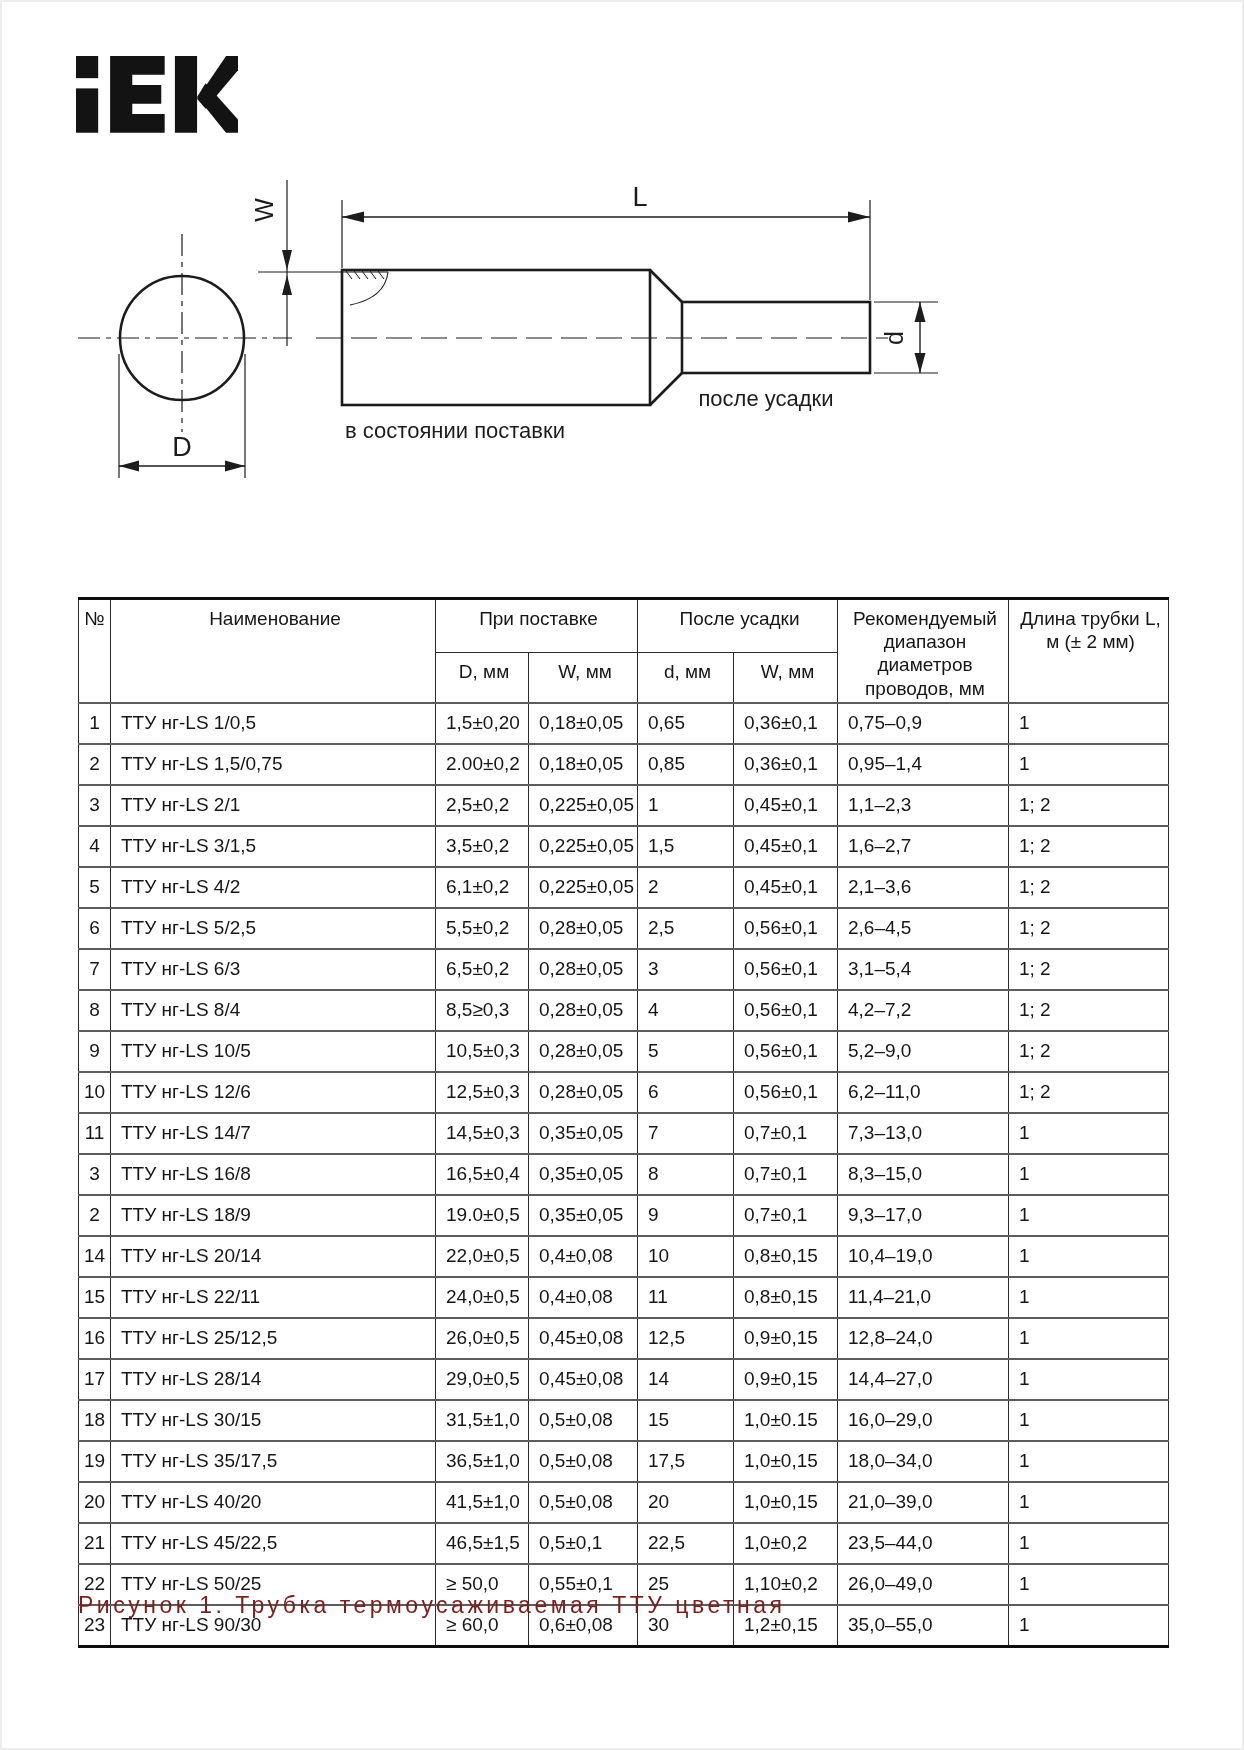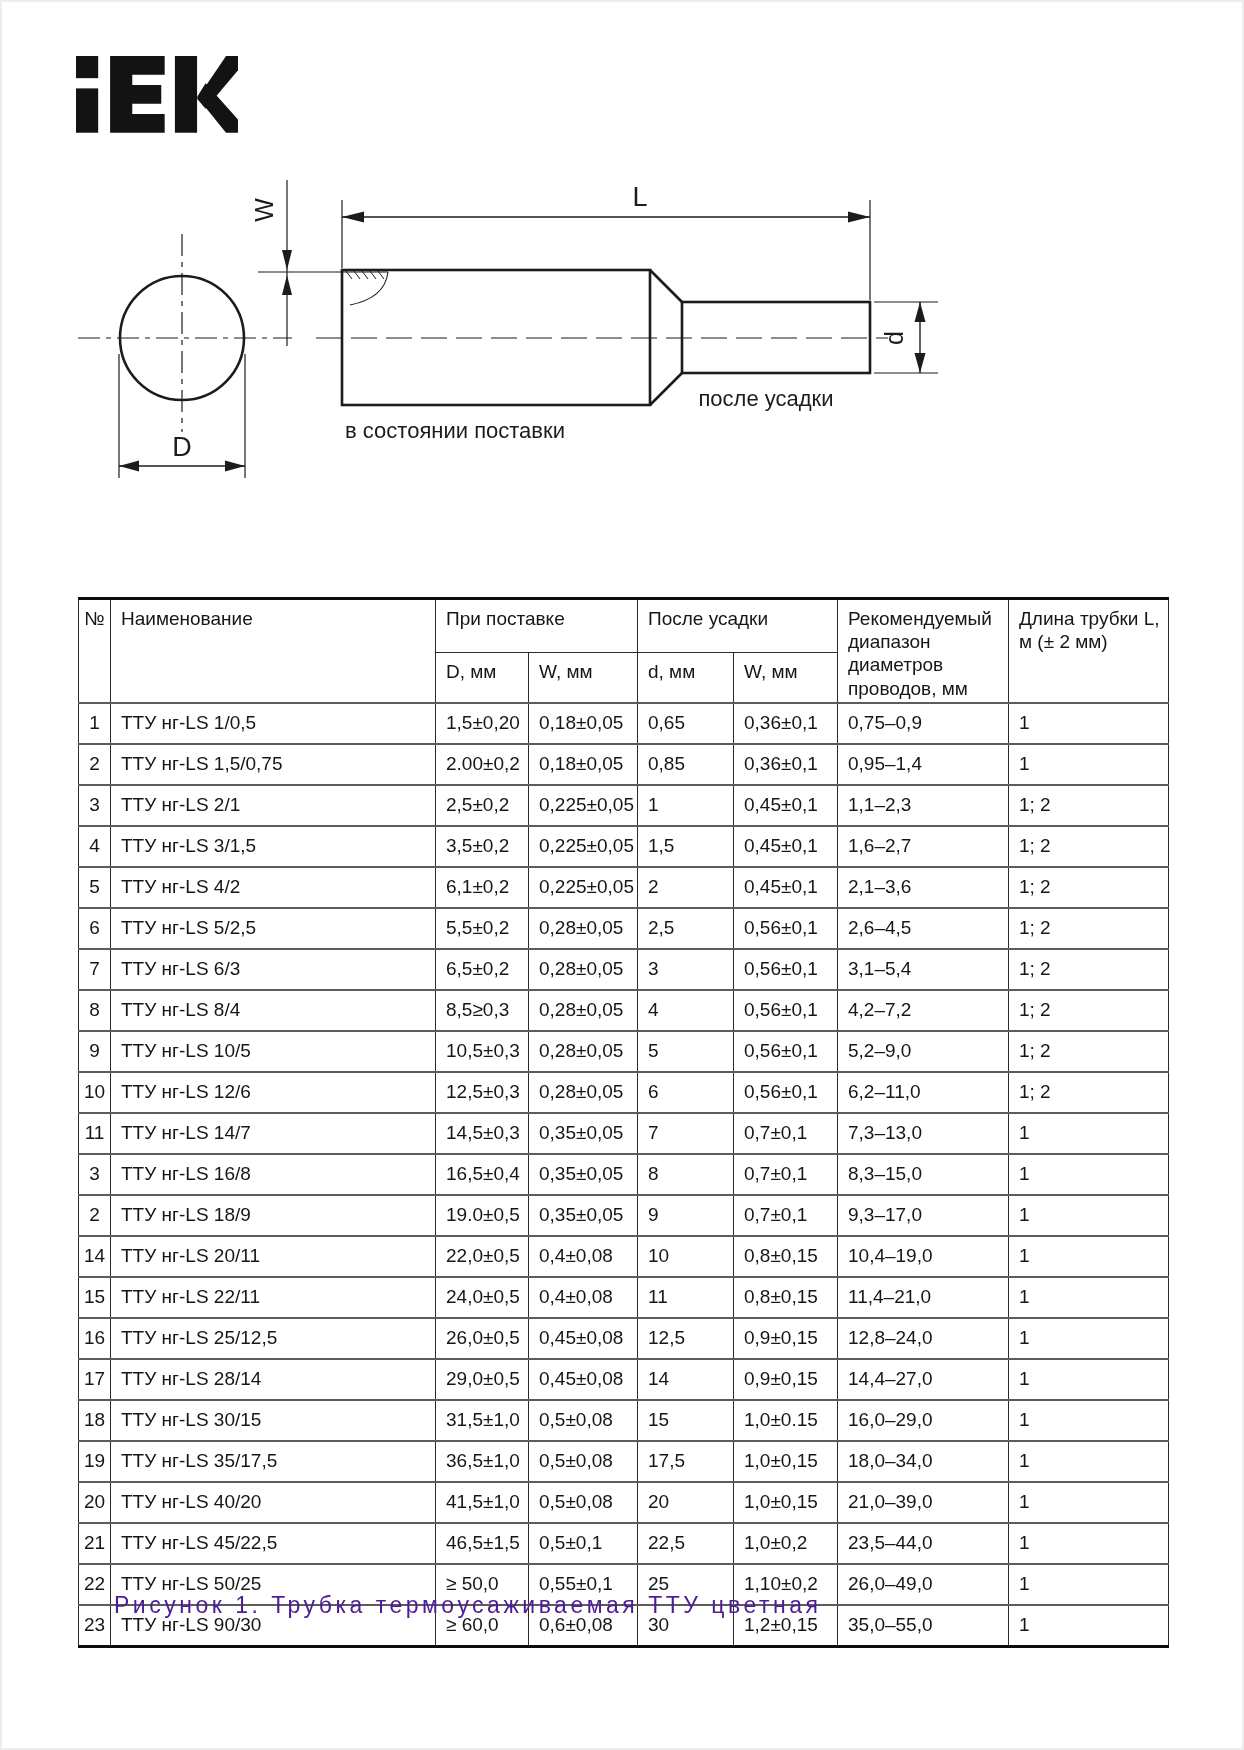--- a/index.html
+++ b/index.html
@@ -29,34 +29,34 @@
   .doc-table th,.doc-table td{
     border-left:1.5px solid #2b2b2b;
     border-right:1.5px solid #2b2b2b;
     padding:2px 6px 2px 10px;
     font-weight:normal;
     text-align:left;
     color:#161616;
     white-space:nowrap;
     overflow:hidden;
   }
-  .doc-table thead th{vertical-align:top;padding-top:7px;line-height:1.22;}
+  .doc-table thead th{vertical-align:top;padding-top:7px;line-height:1.22;text-align:center;}
   .doc-table thead tr.grp th{height:33px;}
   .doc-table thead tr.sub th{height:30px;border-top:1.5px solid #2b2b2b;}
   .doc-table thead th.wrap{white-space:normal;}
   .doc-table tbody td{
     height:35px;
     border-top:2px solid #5c5c5c;
     vertical-align:middle;
   }
   .doc-table .c-num{text-align:center;padding-left:2px;padding-right:2px;}
   
   .caption{
     position:absolute;left:78px;top:1592px;
-    font-size:23px;letter-spacing:3.5px;color:#4c1d95;padding-left:36px;
+    font-size:23px;letter-spacing:3.5px;color:#7f1d1d;
   }
 </style>
 </head>
 <body>
 
 <div class="page">
 
   <svg class="logo" viewBox="0 0 190 90" aria-hidden="true">
     <g fill="#131313">
       <rect x="0" y="0" width="26" height="26"></rect>
@@ -276,21 +276,21 @@
           <td>ТТУ нг-LS 18/9</td>
           <td>19.0±0,5</td>
           <td>0,35±0,05</td>
           <td>9</td>
           <td>0,7±0,1</td>
           <td>9,3–17,0</td>
           <td>1</td>
         </tr>
         <tr>
           <td class="c-num">14</td>
-          <td>ТТУ нг-LS 20/11</td>
+          <td>ТТУ нг-LS 20/14</td>
           <td>22,0±0,5</td>
           <td>0,4±0,08</td>
           <td>10</td>
           <td>0,8±0,15</td>
           <td>10,4–19,0</td>
           <td>1</td>
         </tr>
         <tr>
           <td class="c-num">15</td>
           <td>ТТУ нг-LS 22/11</td>

